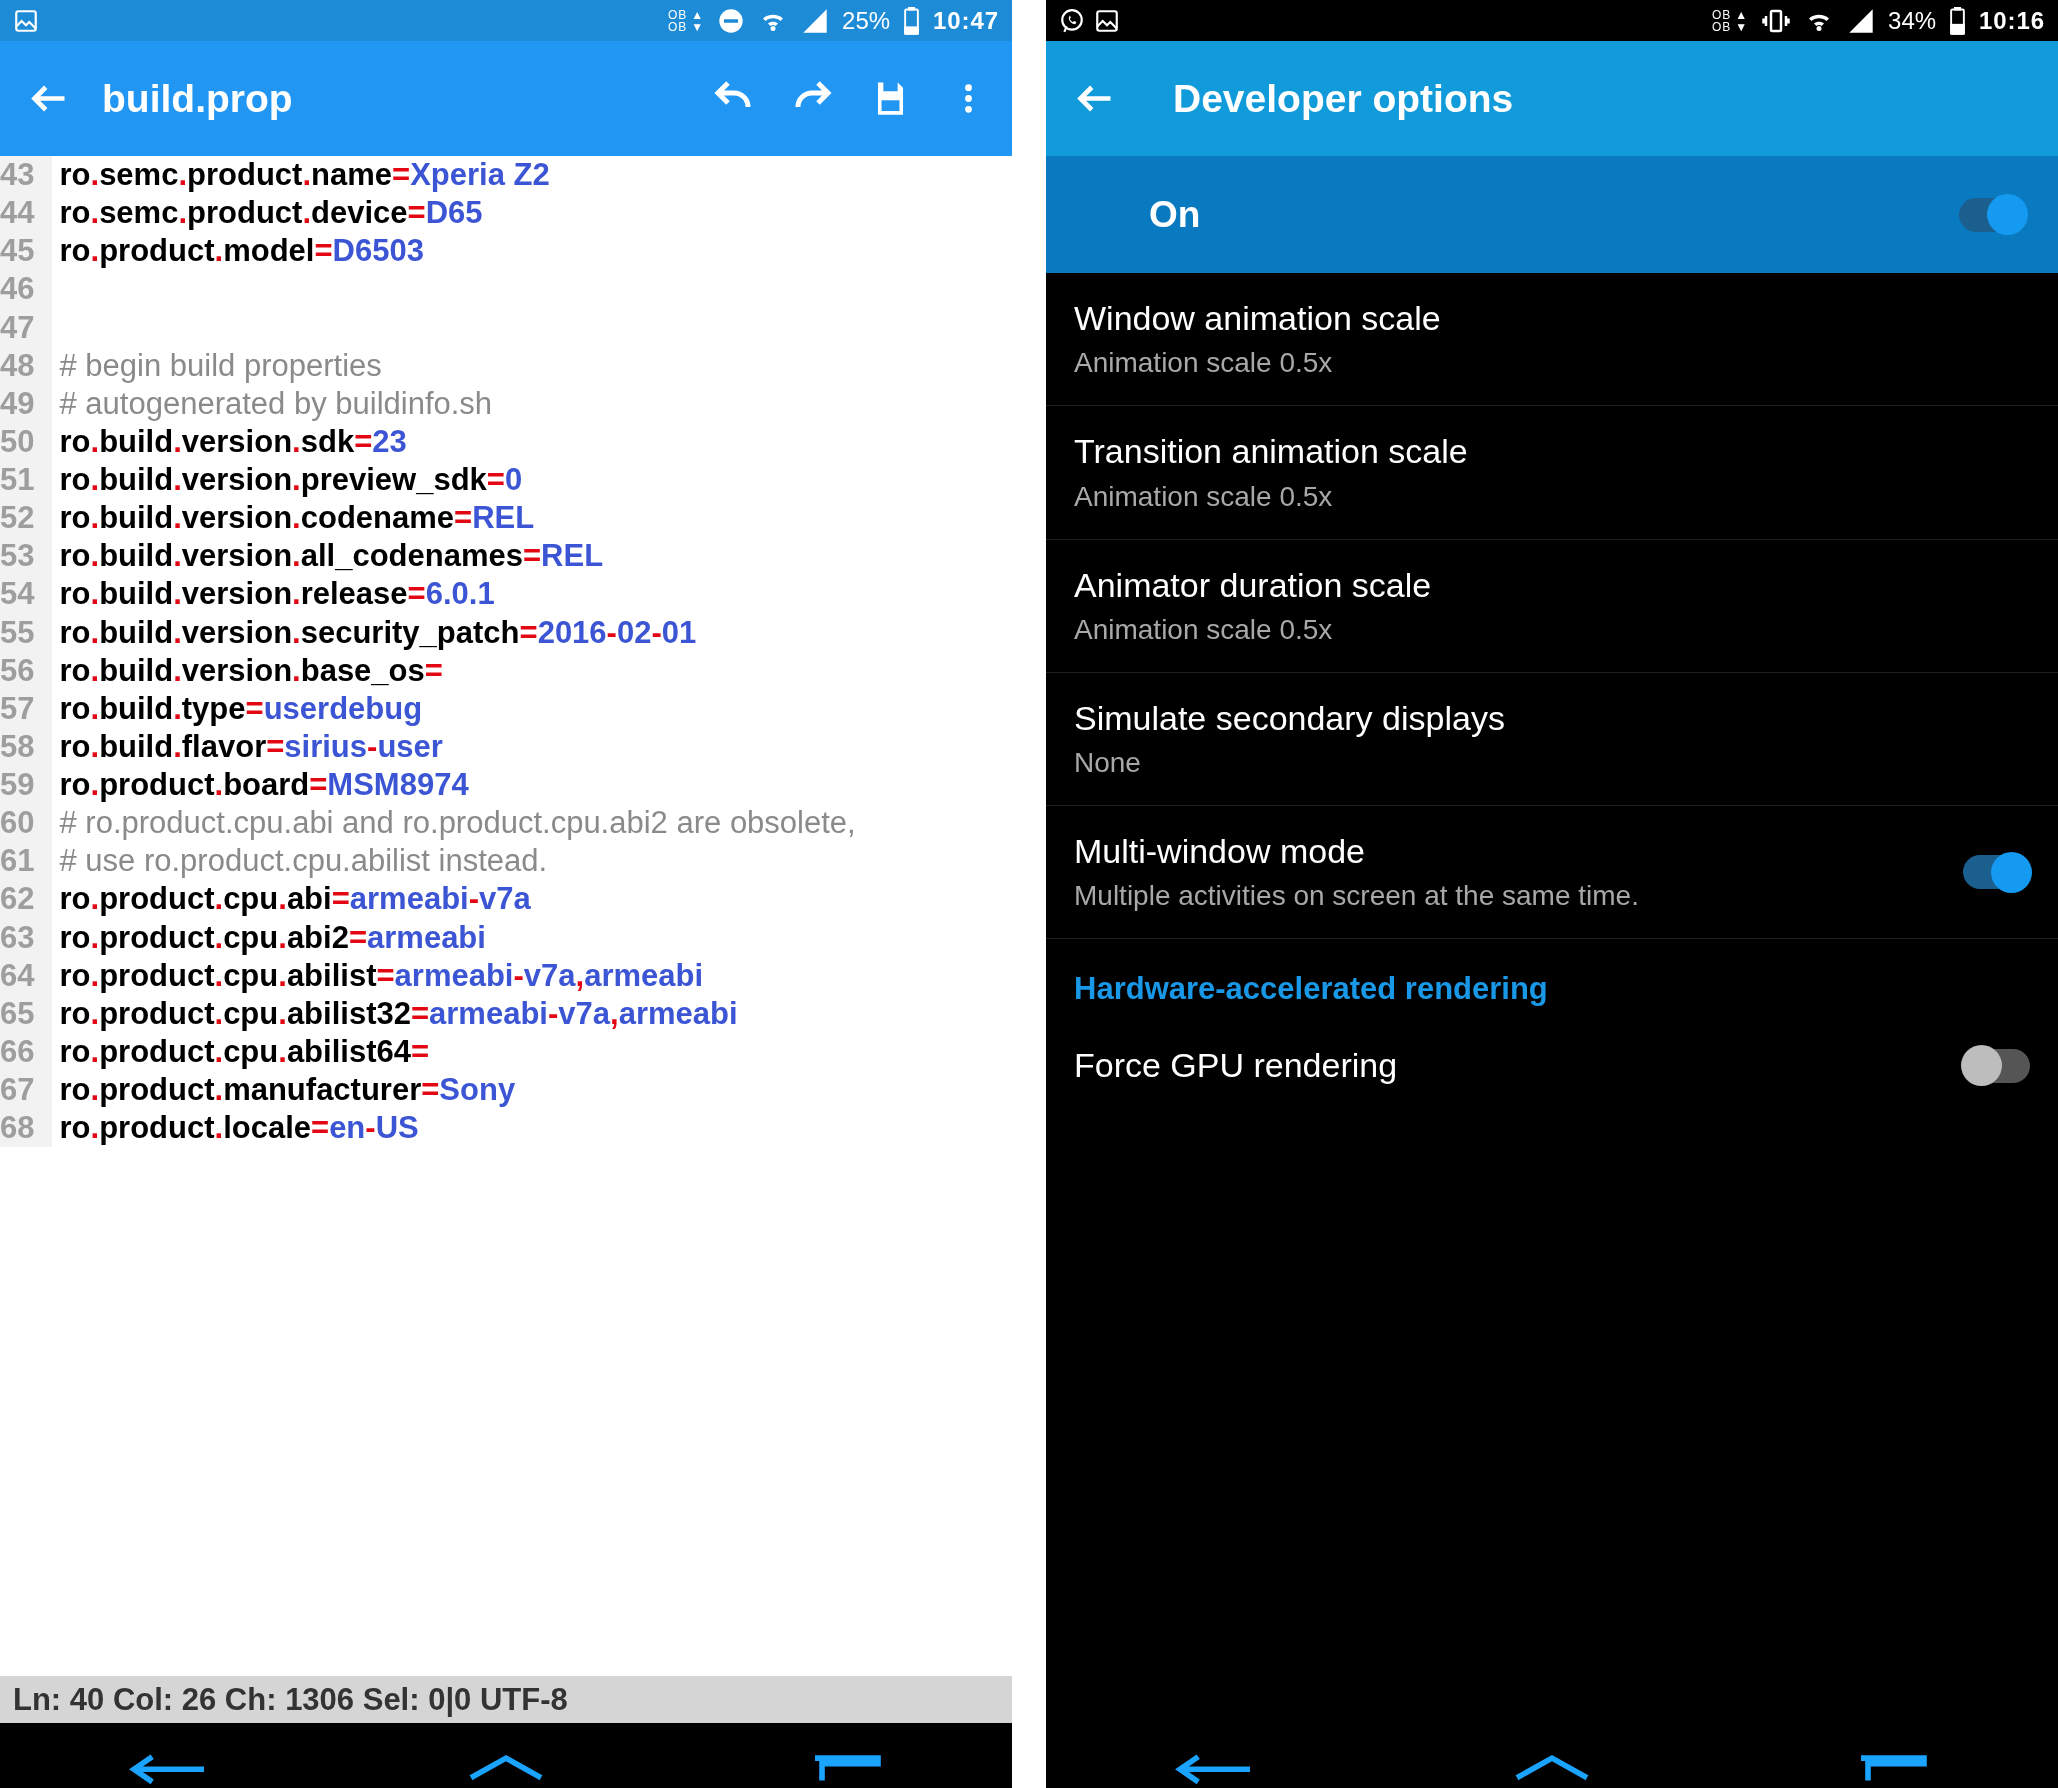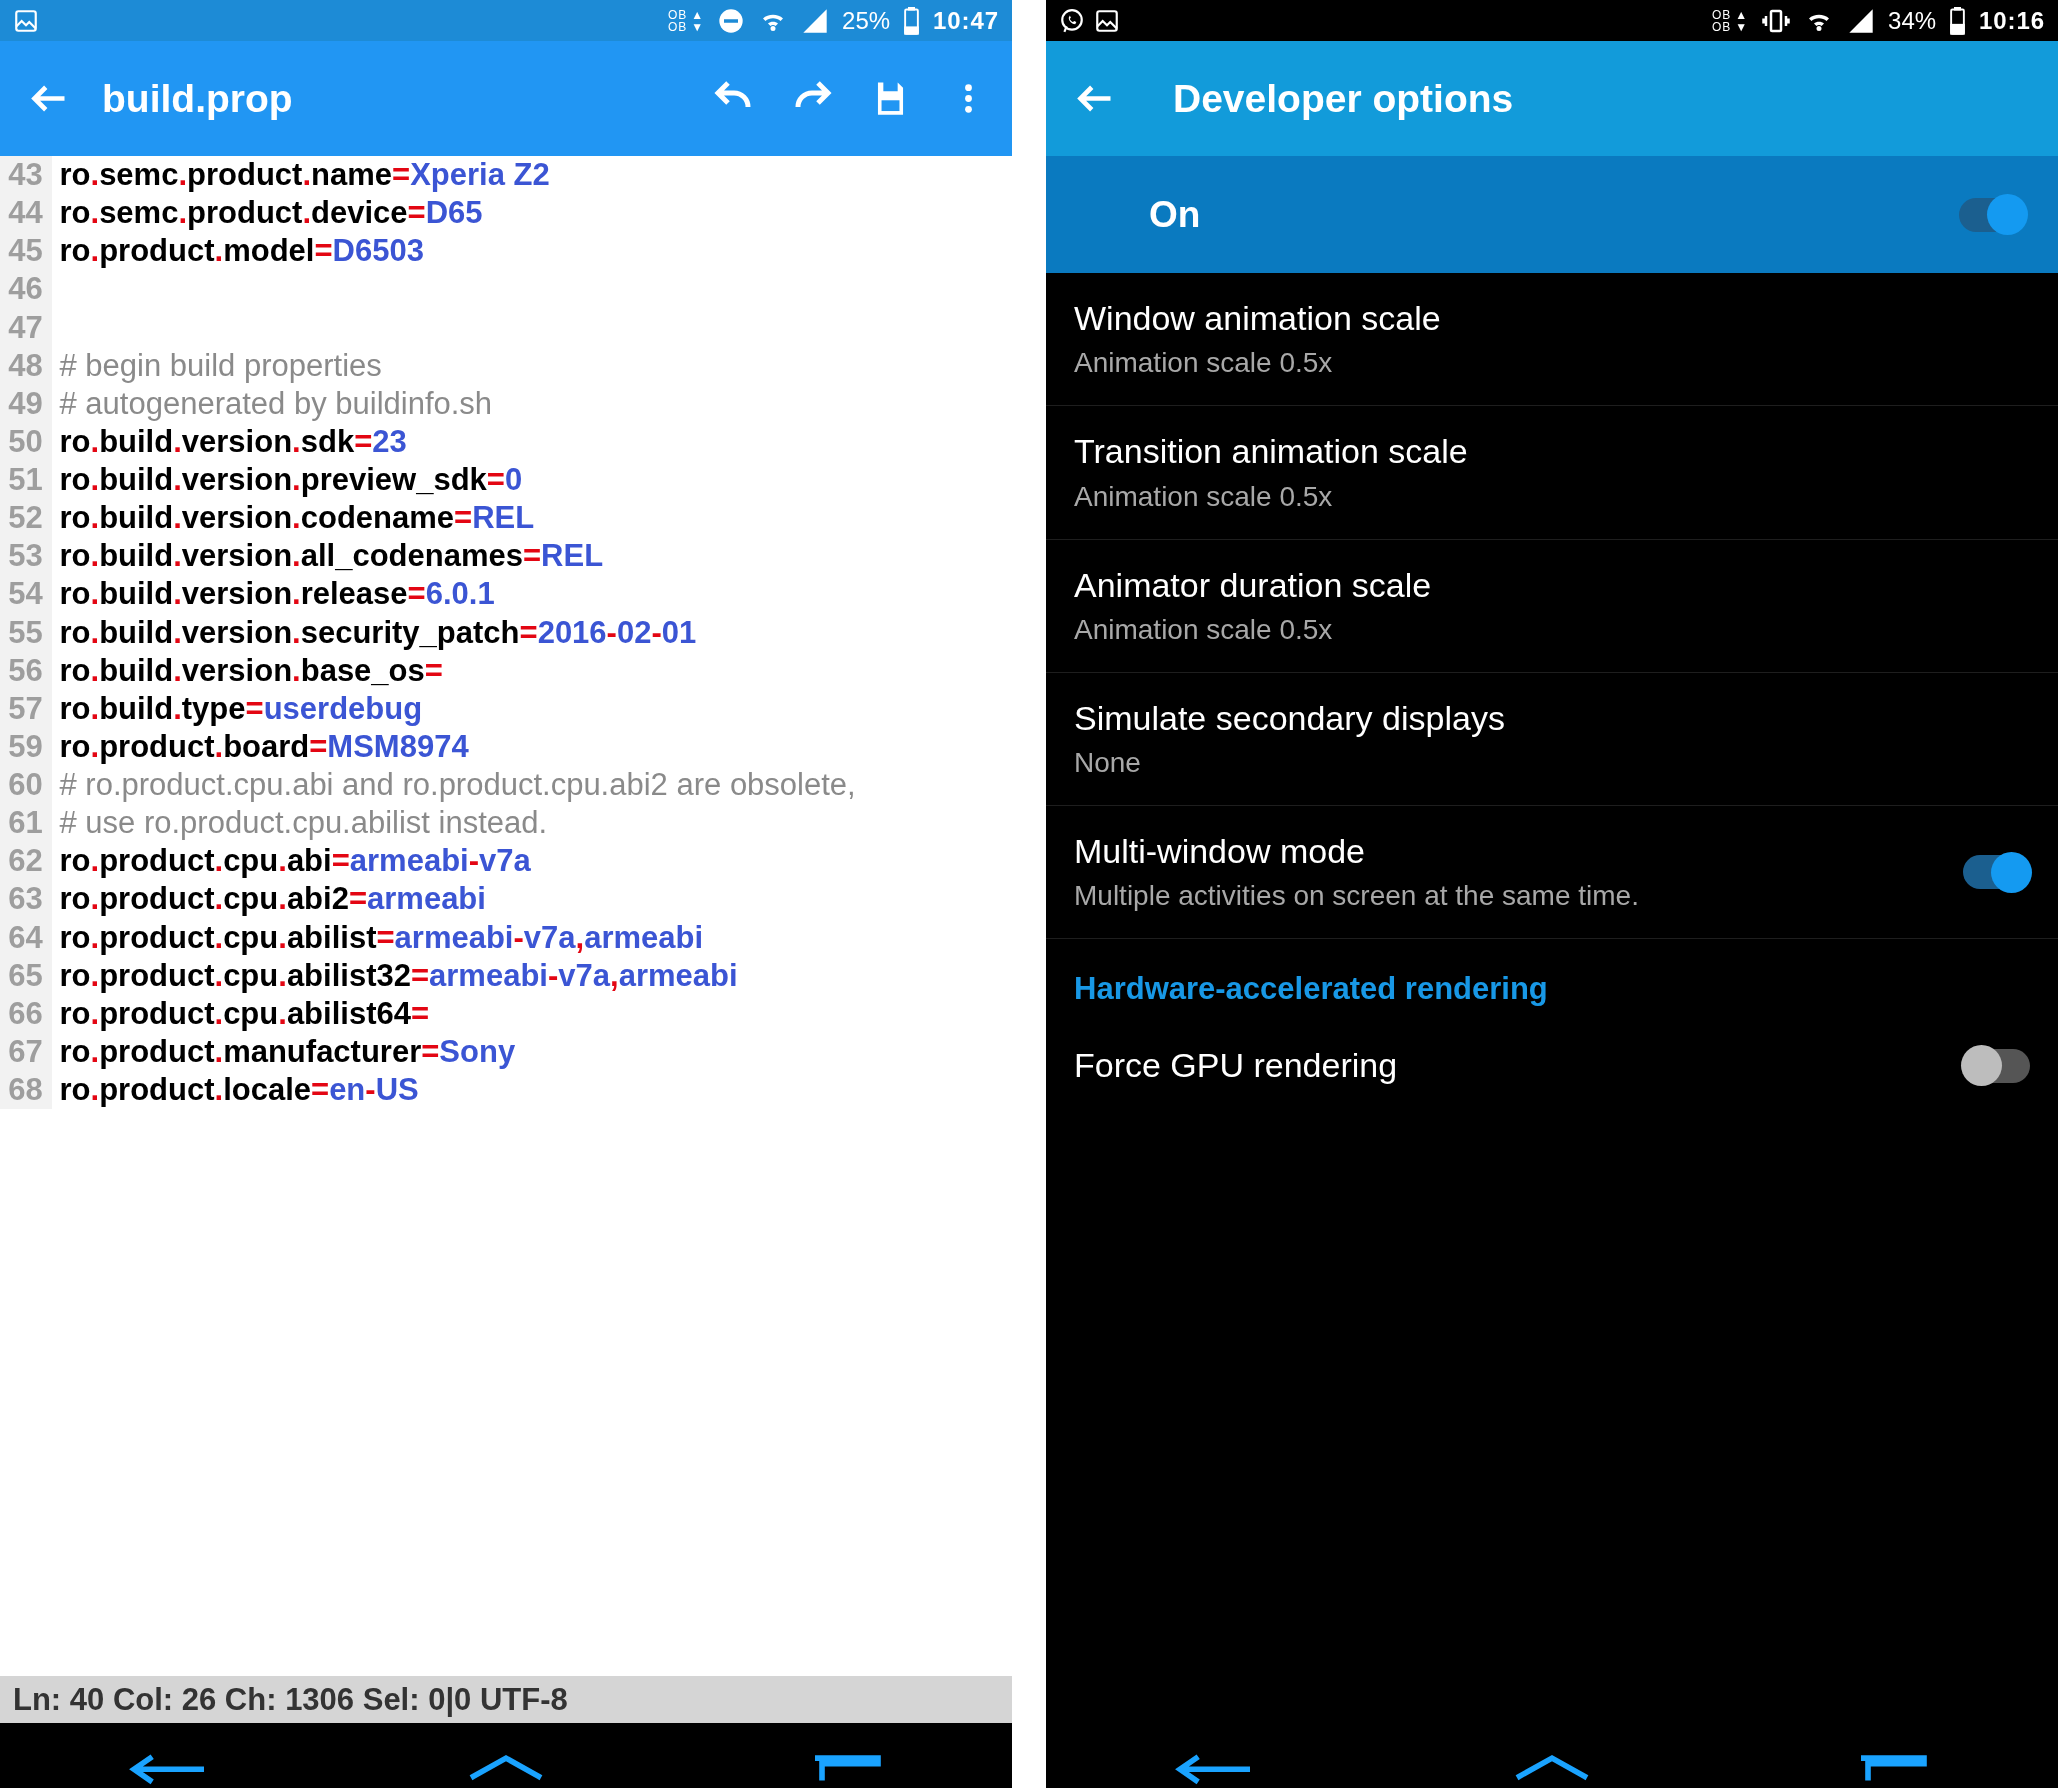--- a/index.html
+++ b/index.html
@@ -30,21 +30,21 @@
   }
   .ab-blue   { background: #2196f3; }
   .ab-cyan   { background: #129bda; }
   .appbar .title { font-size: 39px; font-weight: bold; }
   .appbar .spacer { flex: 1; }
   .icon { width: 50px; height: 50px; display: inline-flex; align-items: center; justify-content: center; }
   
   .editor { height: calc(100% - 41px - 91px - 47px - 89px); overflow: hidden; background: #fff; }
   .line { display: flex; align-items: flex-start; font-size: 31px; line-height: 1.23; }
   .gutter {
-    width: 52px; flex: 0 0 52px; text-align: right; padding-right: 9.3px;
+    width: 52px; flex: 0 0 52px; padding-right: 9.3px;
     color: #9e9e9e; background: #f2f2f2; font-weight: bold;
   }
   .code { padding-left: 7.5px; white-space: pre-wrap; word-break: break-word; font-weight: bold; flex: 1; }
   .k-key   { color: #000; }
   .k-punct { color: #e30613; }
   .k-eq    { color: #e30613; }
   .k-val   { color: #3b55d4; }
   .k-cmt   { color: #8a8a8a; font-weight: normal; }
   .statusline {
     height: 47px; background: #d5d5d5; color: #333;
@@ -196,20 +196,24 @@
       </div>
       <div class="line">
         <div class="gutter">56</div>
         <div class="code"><span class="k-key">ro</span><span class="k-punct">.</span><span class="k-key">build</span><span class="k-punct">.</span><span class="k-key">version</span><span class="k-punct">.</span><span class="k-key">base_os</span><span class="k-eq">=</span><span class="k-val"></span></div>
       </div>
       <div class="line">
         <div class="gutter">57</div>
         <div class="code"><span class="k-key">ro</span><span class="k-punct">.</span><span class="k-key">build</span><span class="k-punct">.</span><span class="k-key">type</span><span class="k-eq">=</span><span class="k-val">userdebug</span></div>
       </div>
       <div class="line">
+        <div class="gutter">58</div>
+        <div class="code"><span class="k-key">ro</span><span class="k-punct">.</span><span class="k-key">build</span><span class="k-punct">.</span><span class="k-key">flavor</span><span class="k-eq">=</span><span class="k-val">sirius<span class="k-punct">-</span>user</span></div>
+      </div>
+      <div class="line">
         <div class="gutter">59</div>
         <div class="code"><span class="k-key">ro</span><span class="k-punct">.</span><span class="k-key">product</span><span class="k-punct">.</span><span class="k-key">board</span><span class="k-eq">=</span><span class="k-val">MSM8974</span></div>
       </div>
       <div class="line">
         <div class="gutter">60</div>
         <div class="code"><span class="k-cmt"># ro.product.cpu.abi and ro.product.cpu.abi2 are obsolete,</span></div>
       </div>
       <div class="line">
         <div class="gutter">61</div>
         <div class="code"><span class="k-cmt"># use ro.product.cpu.abilist instead.</span></div>

